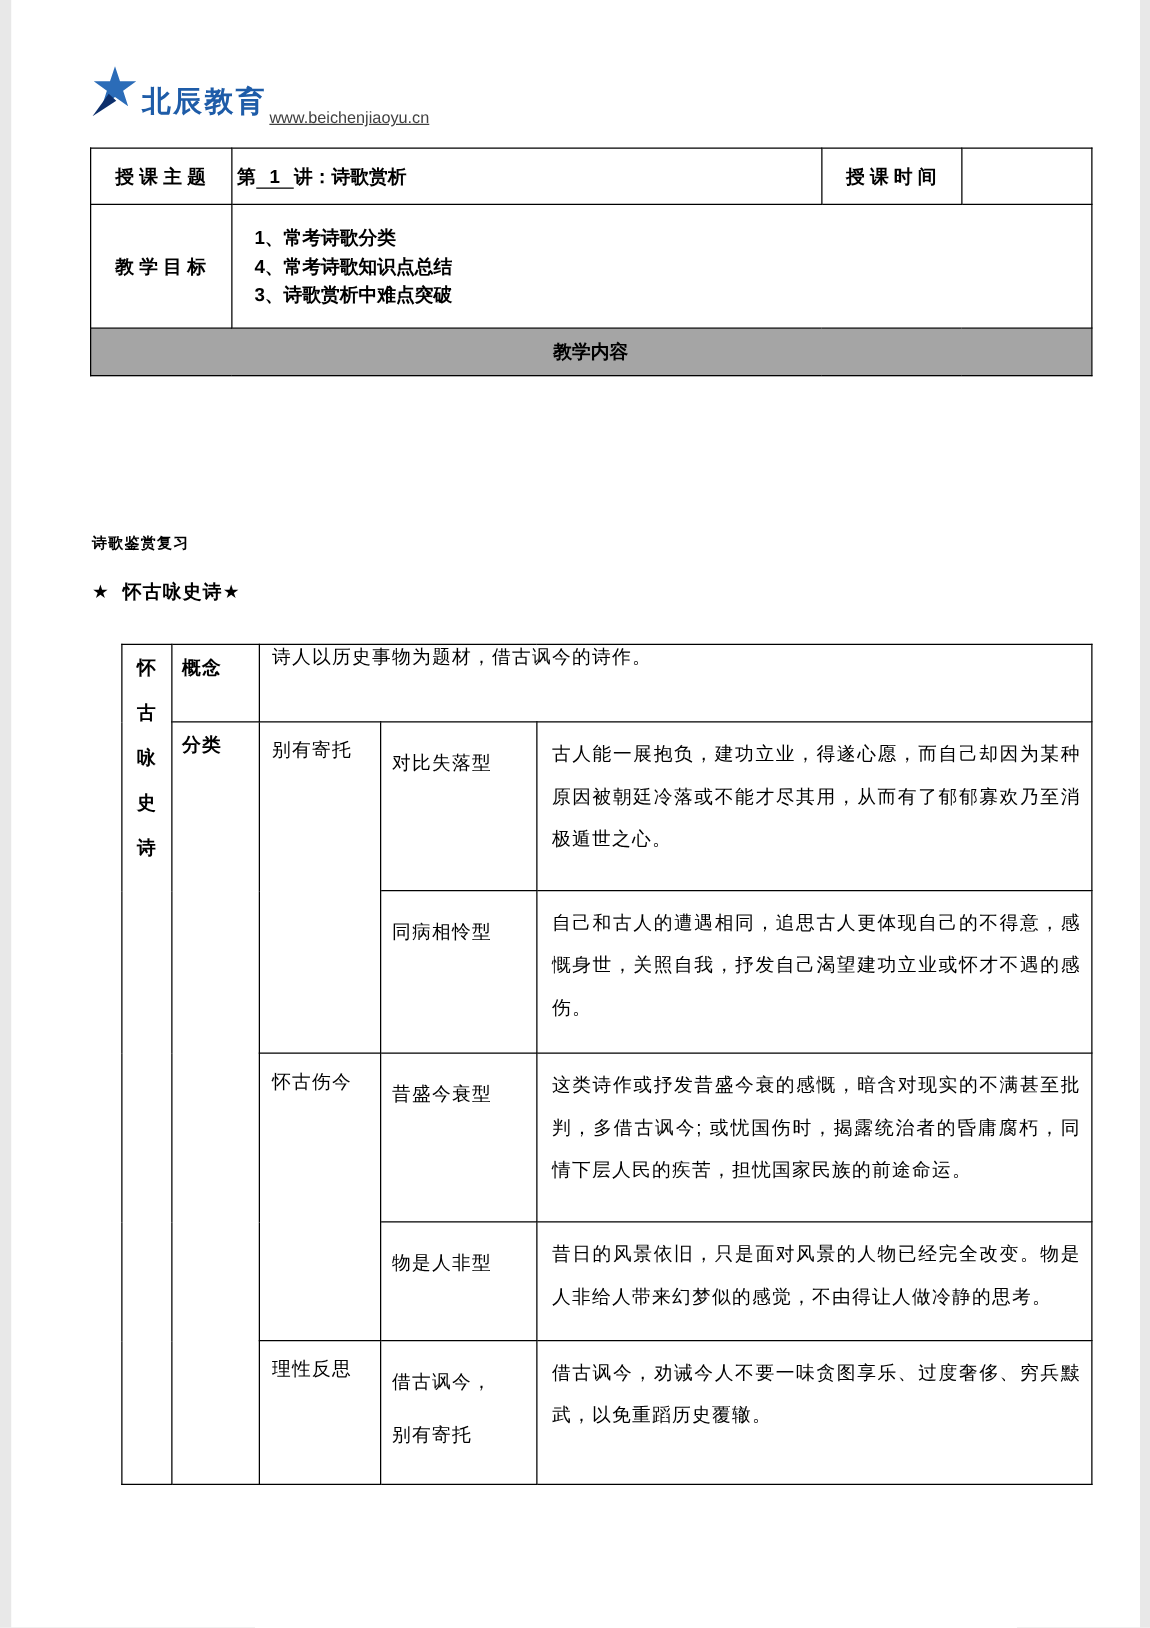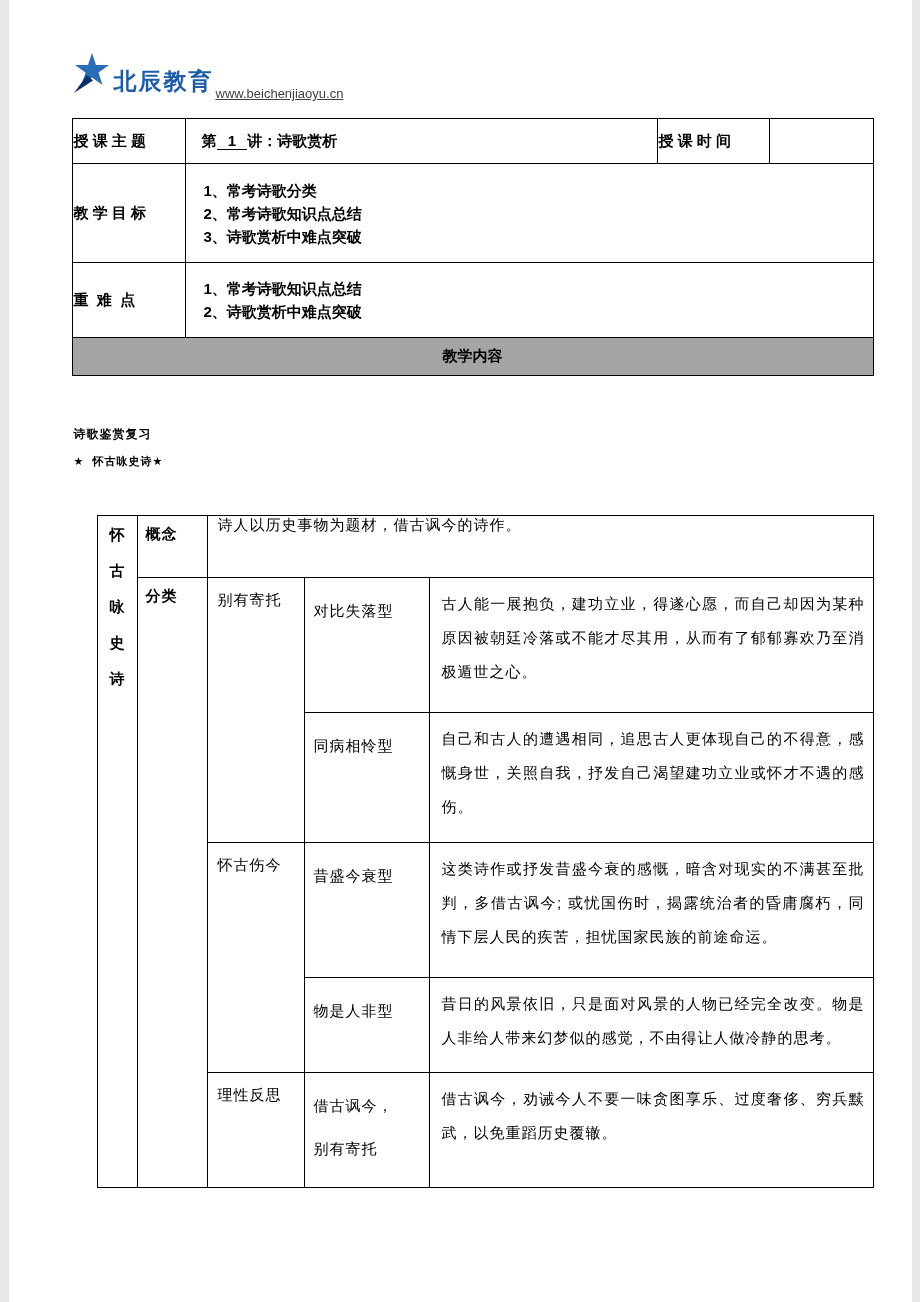--- a/index.html
+++ b/index.html
@@ -48,22 +48,22 @@
     left: 63px;
     top: 118px;
     width: 801px;
   }
   .info-table td {
     border: 1px solid #000;
     font-size: 15px;
     font-weight: bold;
     vertical-align: middle;
   }
-  .info-lbl { text-align: left; white-space: pre; }
-  .info-val { padding-left: 16px; }
+  .info-lbl { text-align: center; white-space: pre; }
+  .info-val { padding-left: 4px; }
   .blank-num { border-bottom: 1px solid #000; padding: 0 7px; }
   .row-subject { height: 45px; }
   .row-objectives { height: 99px; }
   .row-keypoints { height: 75px; }
   .row-banner { height: 38px; }
   .cell-content { padding-left: 18px; line-height: 23px; }
   .banner-cell {
     background: #A5A5A5;
     text-align: center;
     font-weight: bold;
@@ -75,22 +75,22 @@
     position: absolute;
     left: 65px;
     top: 426px;
     font-size: 12px;
     font-weight: bold;
     letter-spacing: 1px;
   }
   .subsection-title {
     position: absolute;
     left: 65px;
-    top: 454px;
-    font-size: 11px;
+    top: 464px;
+    font-size: 15px;
     font-weight: bold;
     letter-spacing: 1px;
     white-space: pre;
   }
 
   
   .poem-table {
     position: absolute;
     left: 88px;
     top: 515px;
@@ -174,29 +174,22 @@
       <td class="info-val">
         <span>第</span><span class="blank-num"> 1 </span><span>讲：诗歌赏析</span>
       </td>
       <td class="info-lbl">授 课 时 间</td>
       <td></td>
     </tr>
     <tr class="row-objectives">
       <td class="info-lbl">教 学 目 标</td>
       <td colspan="3" class="cell-content">
         <div>1、常考诗歌分类</div>
-        <div>2、常考诗歌知识点总结</div>
+        <div>4、常考诗歌知识点总结</div>
         <div>3、诗歌赏析中难点突破</div>
-      </td>
-    </tr>
-    <tr class="row-keypoints">
-      <td class="info-lbl">重  难  点</td>
-      <td colspan="3" class="cell-content">
-        <div>1、常考诗歌知识点总结</div>
-        <div>2、诗歌赏析中难点突破</div>
       </td>
     </tr>
     <tr class="row-banner">
       <td colspan="4" class="banner-cell">教学内容</td>
     </tr>
   </tbody>
     </table>
 
   <div class="section-title">诗歌鉴赏复习</div>
   <div class="subsection-title">★  怀古咏史诗★</div>

